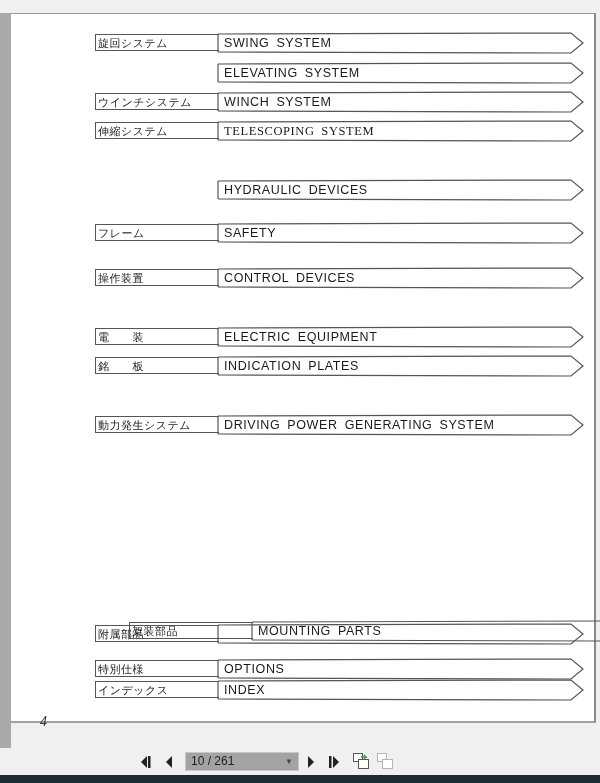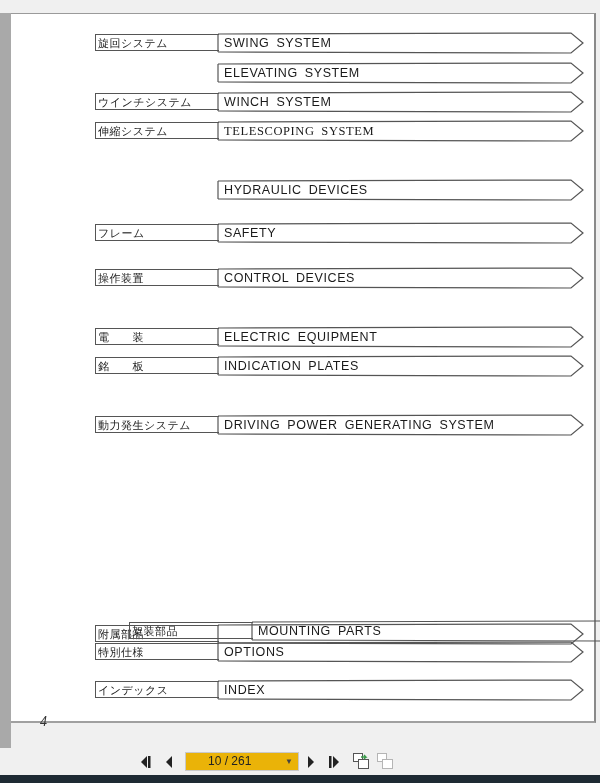--- a/index.html
+++ b/index.html
@@ -47,22 +47,22 @@
   }
   .toolbar {
     position:absolute; left:0; top:748px; width:600px; height:27px; background:#f0f0f0;
   }
   .taskbar {
     position:absolute; left:0; top:775px; width:600px; height:8px; background:#1e2a33;
   }
   .tb-btn { position:absolute; top:6px; height:16px; cursor:pointer; }
   .page-select {
     position:absolute; left:185px; top:4px; width:114px; height:19px;
-    background:#eab308; border:1px solid #c9c9c9; box-sizing:border-box;
-    font-size:12px; line-height:17px; padding-left:22px; color:#222;
+    background:#a3a3a3; border:1px solid #c9c9c9; box-sizing:border-box;
+    font-size:12px; line-height:17px; padding-left:5px; color:#222;
   }
   .page-select .caret {
     position:absolute; right:5px; top:0; font-size:8px; color:#444;
   }
 </style>
 </head>
 <body>
 
 <div class="viewer">
   <div class="left-gutter"></div>
@@ -154,21 +154,21 @@
         <div class="jp">附属部品</div>
       </div>
       <div class="row" style="top: 608px; margin-left: 34px;">
         <svg class="arrow" width="492" height="26">
           <polyline points="123,4 476,3 488,13 476,23 123,22" fill="none" stroke="#555" stroke-width="1.2"></polyline>
           <line x1="123" y1="4" x2="123" y2="22" stroke="#555" stroke-width="1.2"></line>
         </svg>
         <div class="jp">架装部品</div>
         <div class="en">MOUNTING PARTS</div>
       </div>
-      <div class="row" style="top: 629px;">
+      <div class="row" style="top: 646px;">
         <svg class="arrow" width="492" height="26">
           <polyline points="123,4 476,3 488,13 476,23 123,22" fill="none" stroke="#555" stroke-width="1.2"></polyline>
           <line x1="123" y1="4" x2="123" y2="22" stroke="#555" stroke-width="1.2"></line>
         </svg>
         <div class="jp">特別仕様</div>
         <div class="en">OPTIONS</div>
       </div>
       <div class="row" style="top: 667px;">
         <svg class="arrow" width="492" height="26">
           <polyline points="123,4 476,3 488,13 476,23 123,22" fill="none" stroke="#555" stroke-width="1.2"></polyline>

